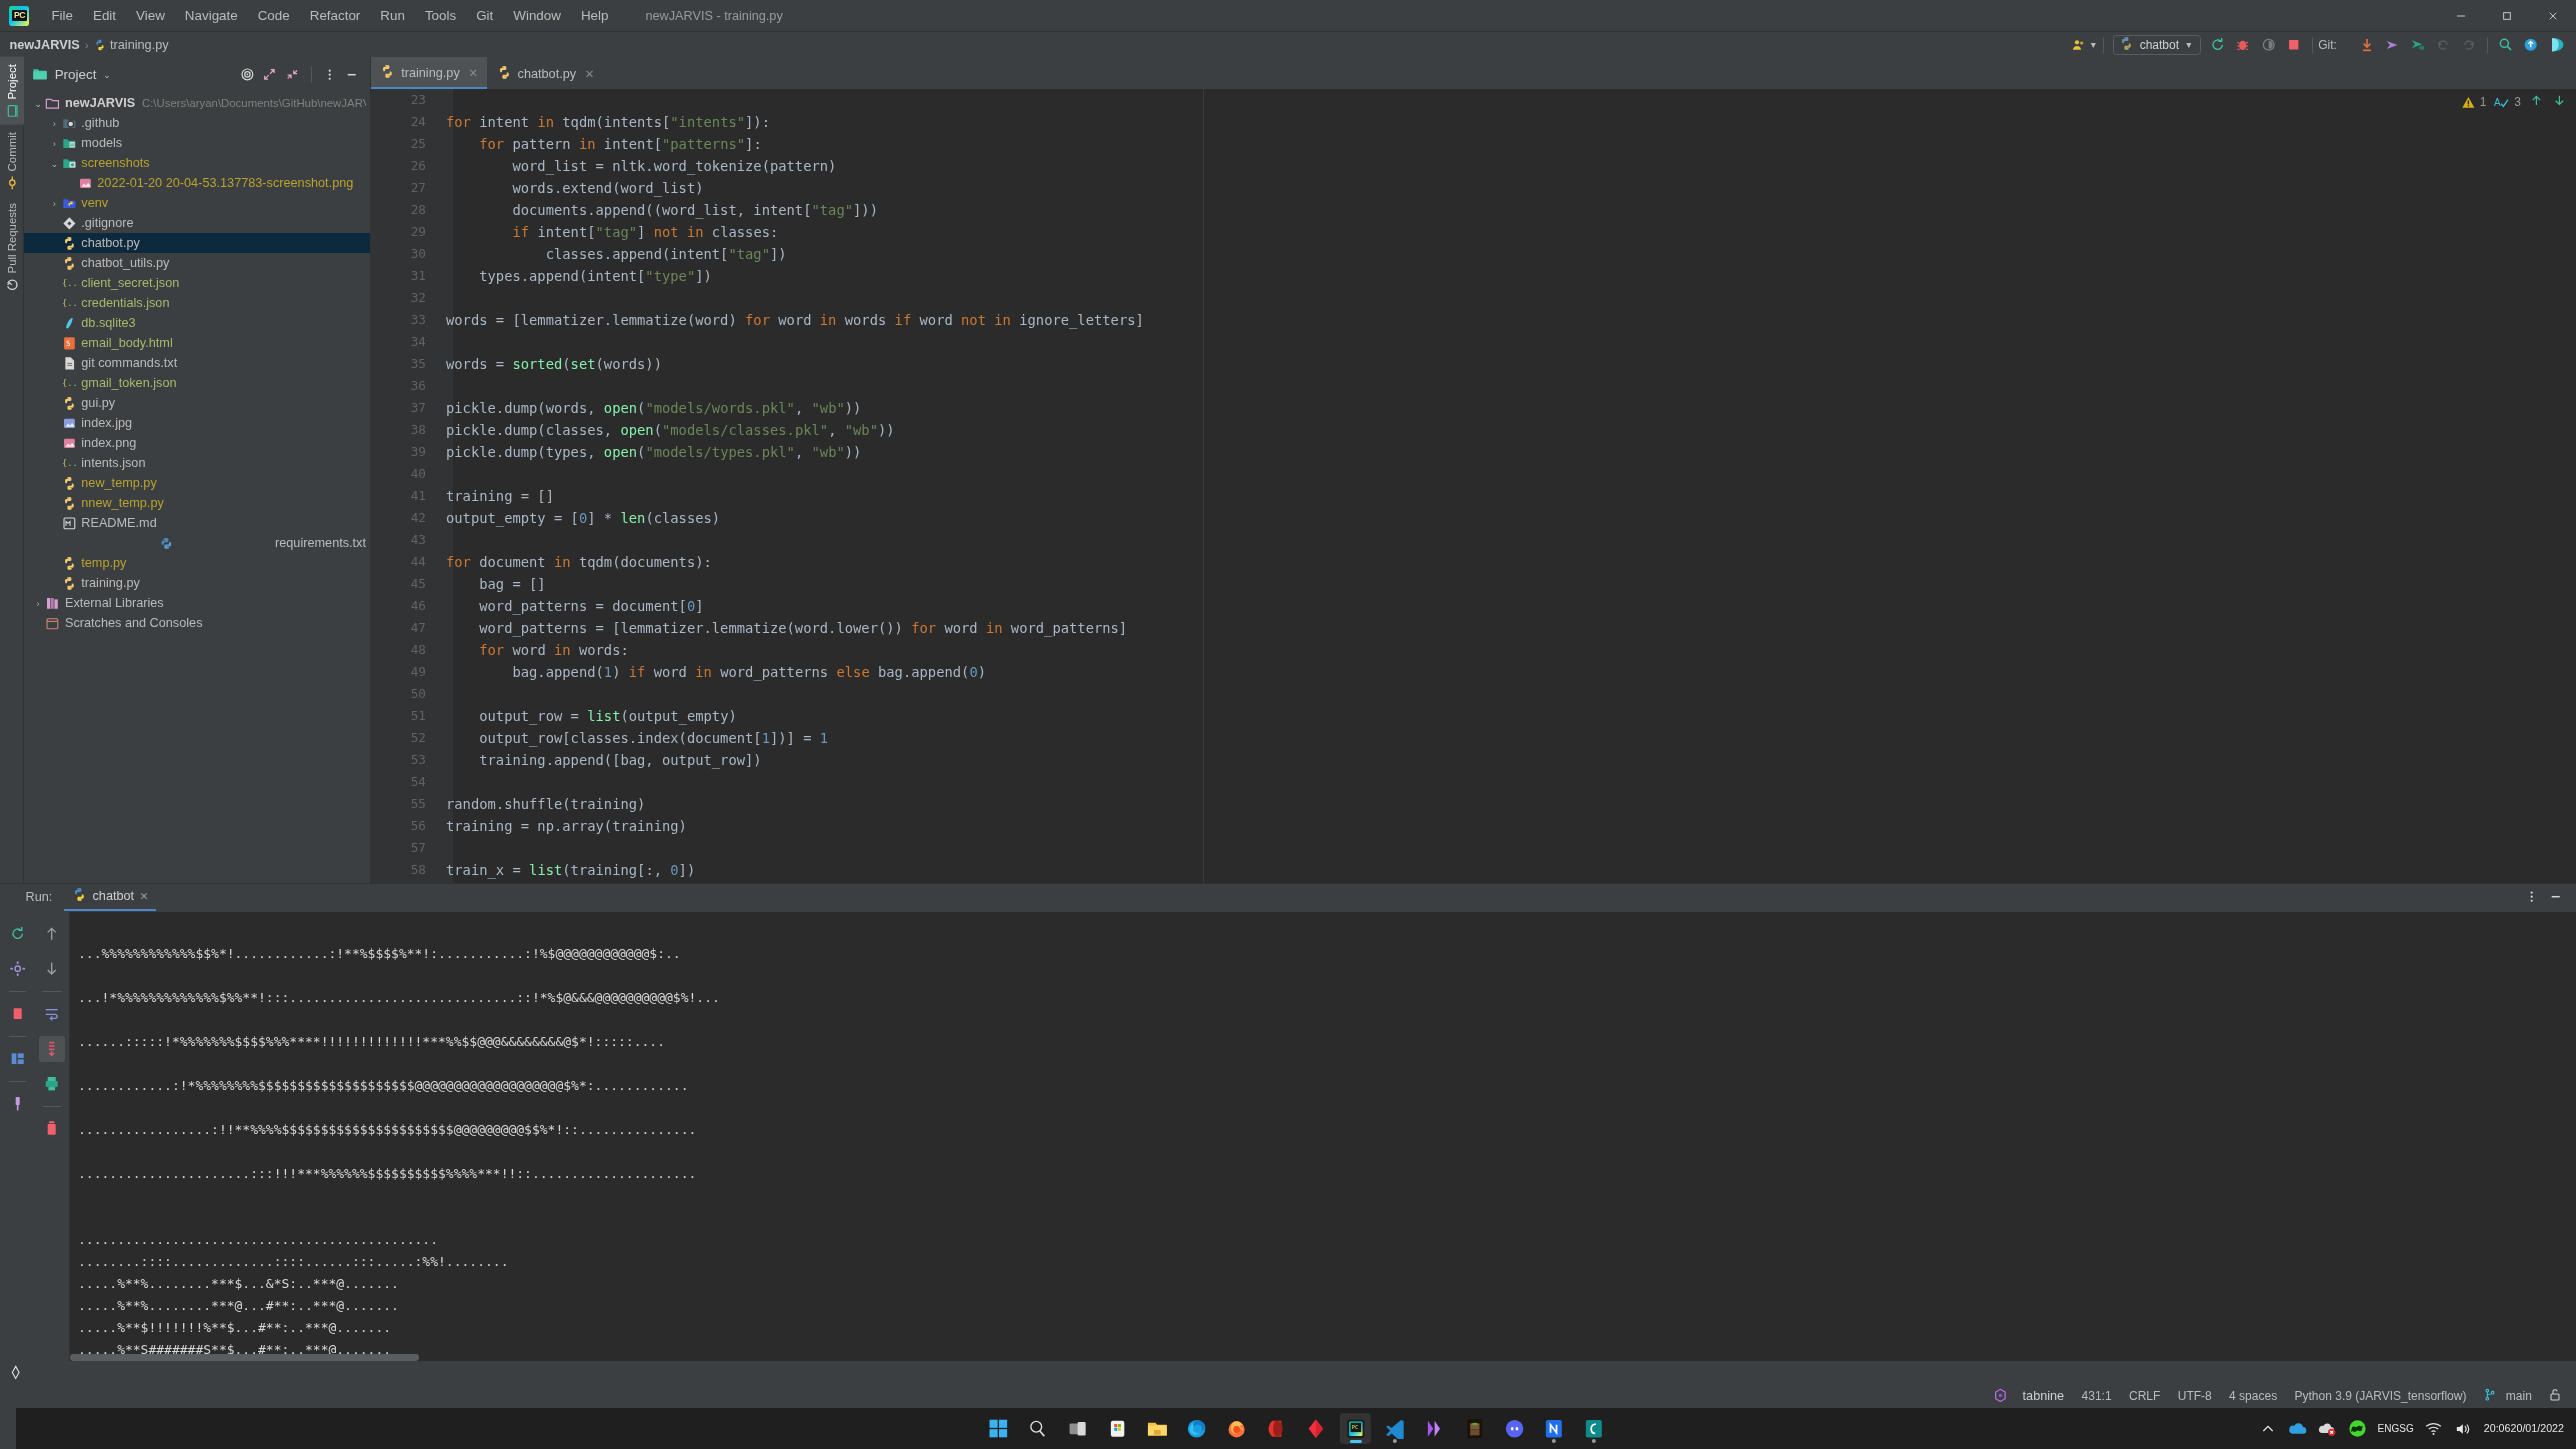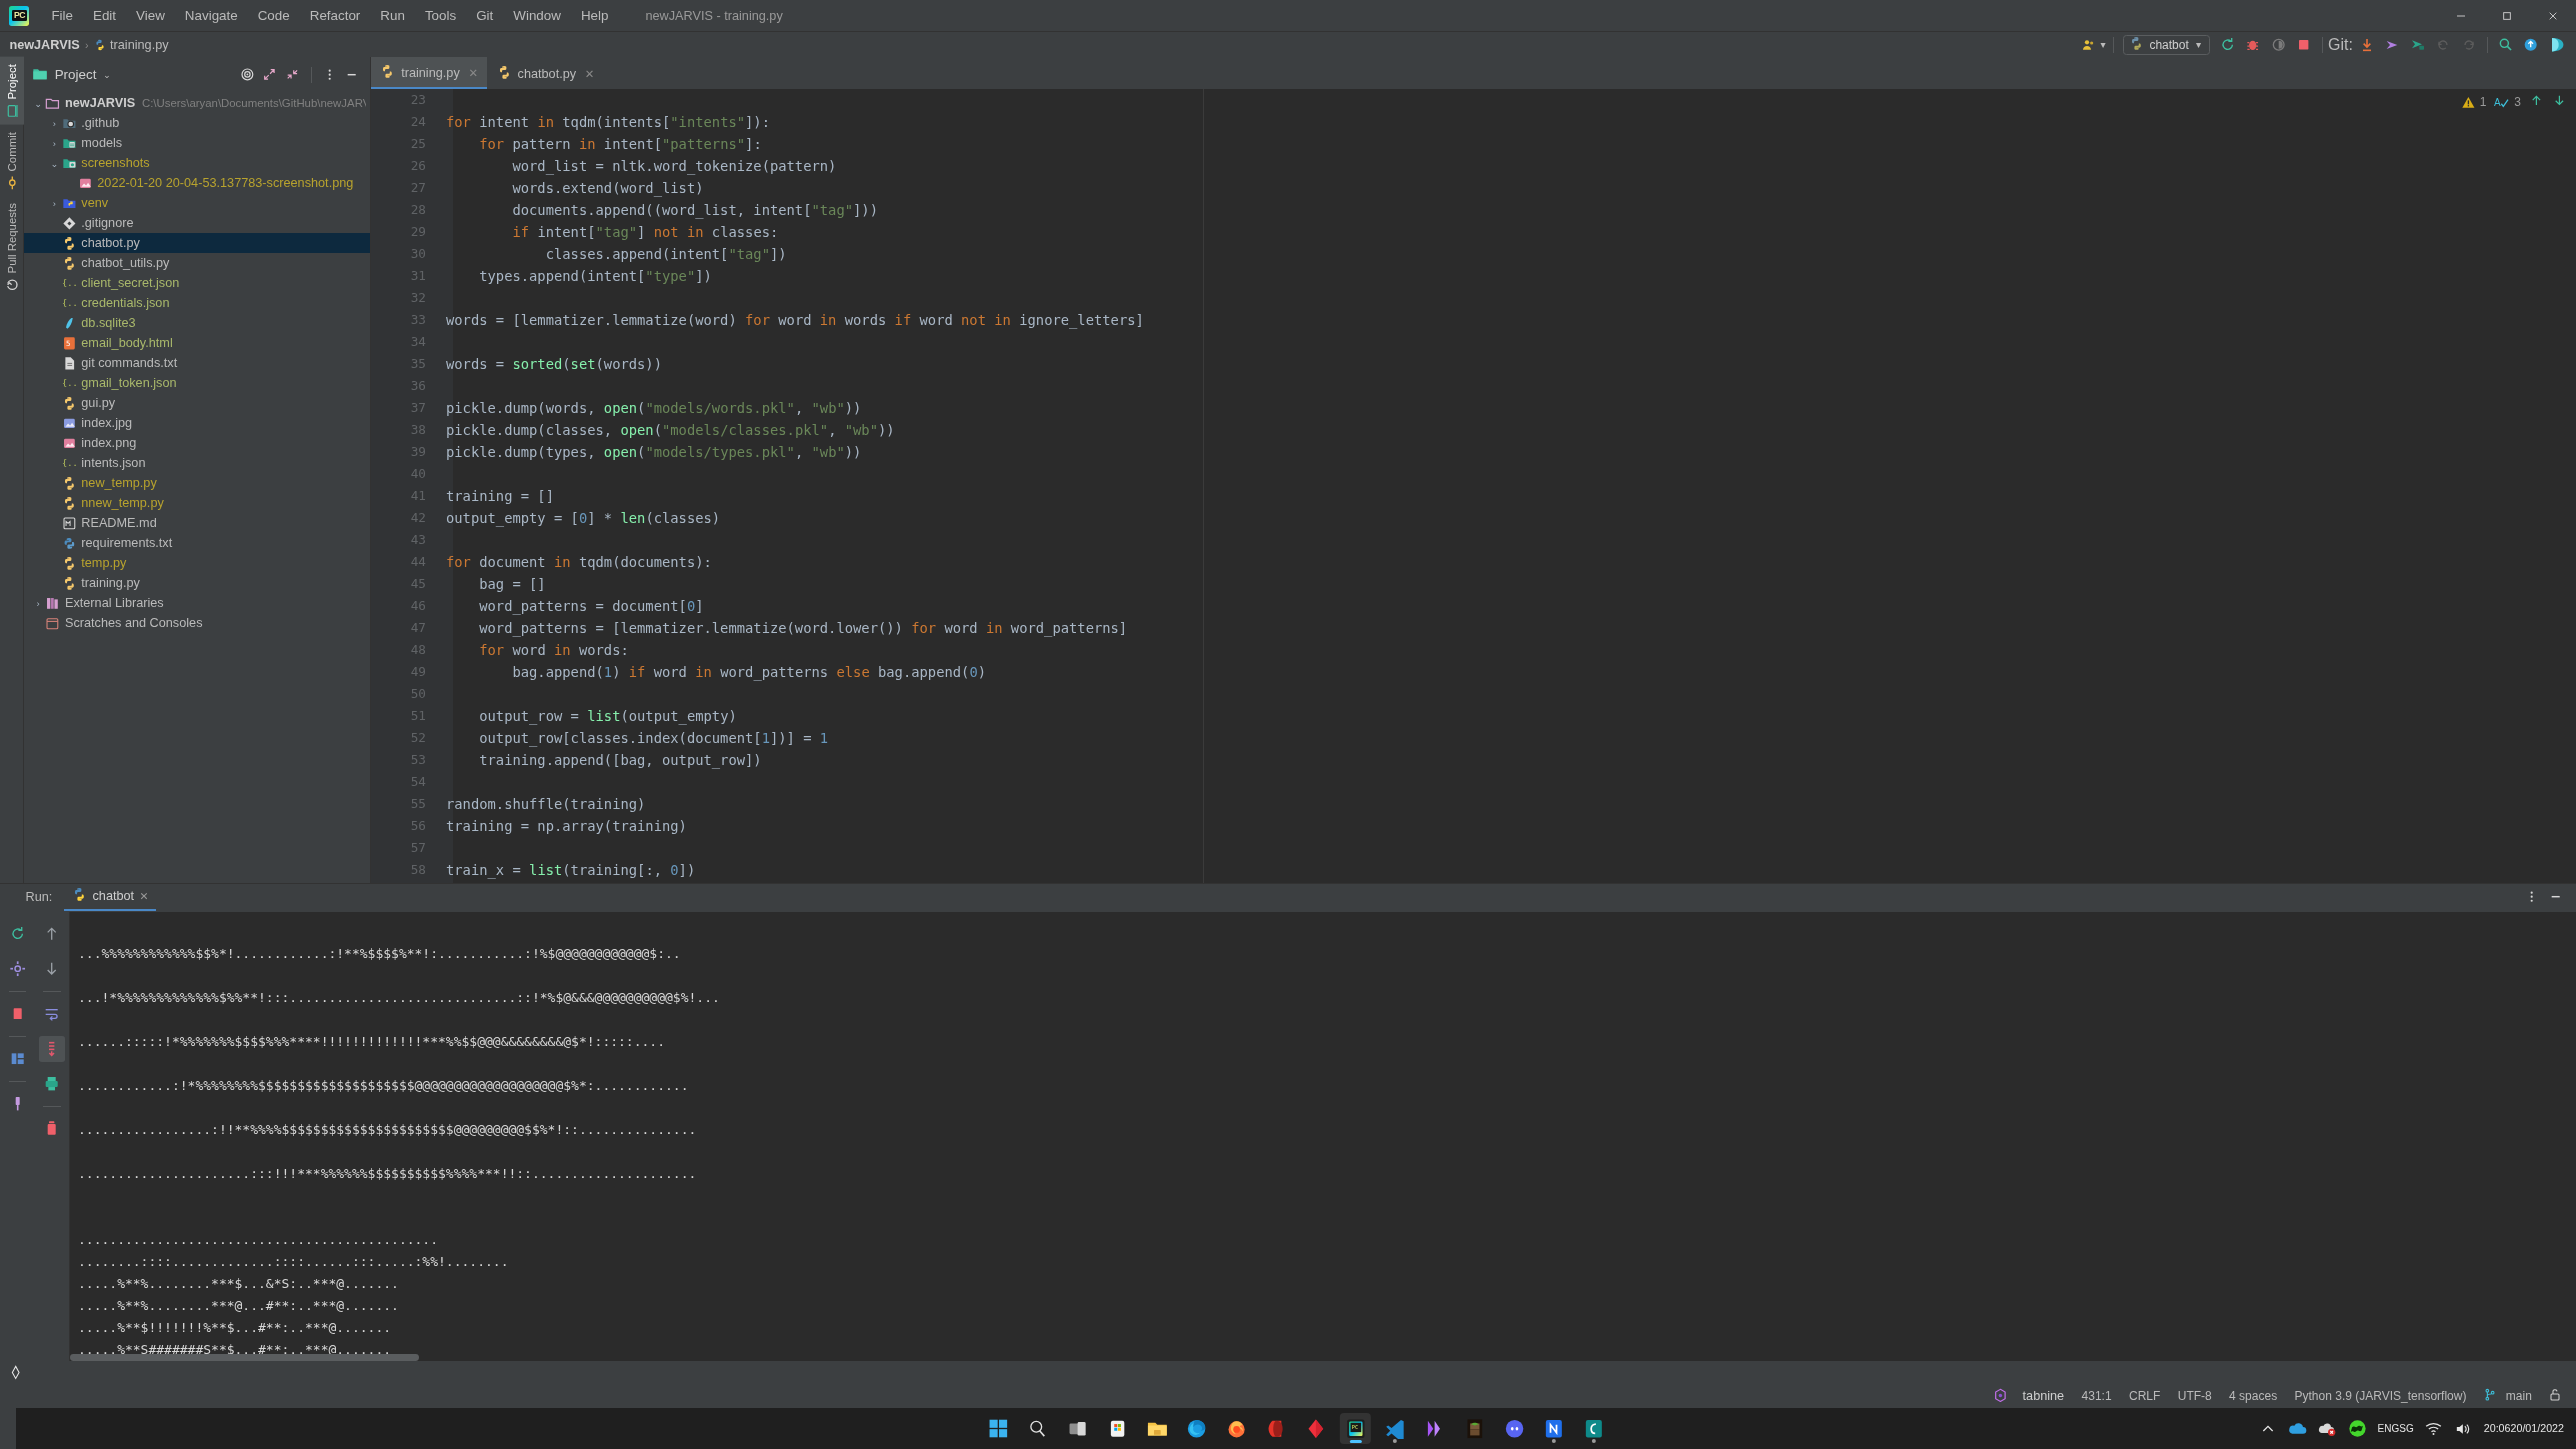--- a/index.html
+++ b/index.html
@@ -42,21 +42,21 @@
   .crumb-sep { color:#888; font-size:10.7px; margin:0 5.4px; }
   .pyicon{ display:inline-block;width:12px;height:12px;vertical-align:-2px;margin-right:4px;}
 
   .tb-right{ position:absolute; right:0; top:0; height:25.5px; display:flex; align-items:center; gap:0px;}
   .tb-btn{ width:25.5px;height:23px;display:flex;align-items:center;justify-content:center;cursor:pointer;}
   .runcfg{
     display:flex;align-items:center;gap:5.4px;height:20px;padding:0 6.7px 0 5.4px;
     border:0.7px solid #5a5d5f;border-radius:3.4px;color:#cfcfcf;font-size:12px;margin:0 4px;
   }
   .sep-v{ width:0.7px;height:16px;background:#55585a;margin:0 5.4px; }
-  .gitlabel{ color:#bbbbbb;font-size:16px;margin-right:1px;}
+  .gitlabel{ color:#bbbbbb;font-size:12px;margin-right:17px;}
 
   
   .leftstrip{
     position:absolute; top:57px; left:0; width:24px; bottom:88px;
     background:#3c3f41; border-right:0.7px solid #323232;
   }
   .vtab{
     writing-mode:vertical-rl; transform:rotate(180deg);
     color:#bbbbbb; font-size:11.4px; padding:6.7px 0;
     display:flex; align-items:center; gap:5.4px; cursor:pointer;
@@ -616,21 +616,21 @@
           <span class="tlabel yellow">nnew_temp.py</span>
         </div>
         <div class="trow" style="padding-left: 23px;">
           <span class="twist"></span>
           <span class="ticon"><svg width="14.8" height="14.8" viewBox="0 0 22 22">
               <rect x="3" y="3" width="16" height="16" rx="1.5" fill="none" stroke="#d8d8d8" stroke-width="1.6"></rect>
               <path d="M6 15V8l3 3 3-3v7" fill="none" stroke="#d8d8d8" stroke-width="1.5"></path>
             </svg></span>
           <span class="tlabel ">README.md</span>
         </div>
-        <div class="trow" style="padding-left: 23px;">
+        <div class="trow" style="padding-left: 23px; justify-content: space-between;">
           <span class="twist"></span>
           <span class="ticon"><svg width="14.8" height="14.8" viewBox="0 0 22 22">
               <path d="M10 3c-3 0-3 1.5-3 1.5v1.6h3.2v0.5H6s-2.2-0.3-2.2 3.3 2 3.2 2 3.2h1.3v-1.8s-0.1-2 1.9-2h3.1s1.9 0 1.9-1.9V5s0.3-2-3.9-2z" fill="#4b8bbe"></path>
               <path d="M12 19c3 0 3-1.5 3-1.5v-1.6h-3.2v-0.5H16s2.2 0.3 2.2-3.3-2-3.2-2-3.2h-1.3v1.8s0.1 2-1.9 2h-3.1s-1.9 0-1.9 1.9V17s-0.3 2 3.9 2z" fill="#5d9ccc"></path>
             </svg></span>
           <span class="tlabel ">requirements.txt</span>
         </div>
         <div class="trow" style="padding-left: 23px;">
           <span class="twist"></span>
           <span class="ticon"><svg width="14.8" height="14.8" viewBox="0 0 18 18">

